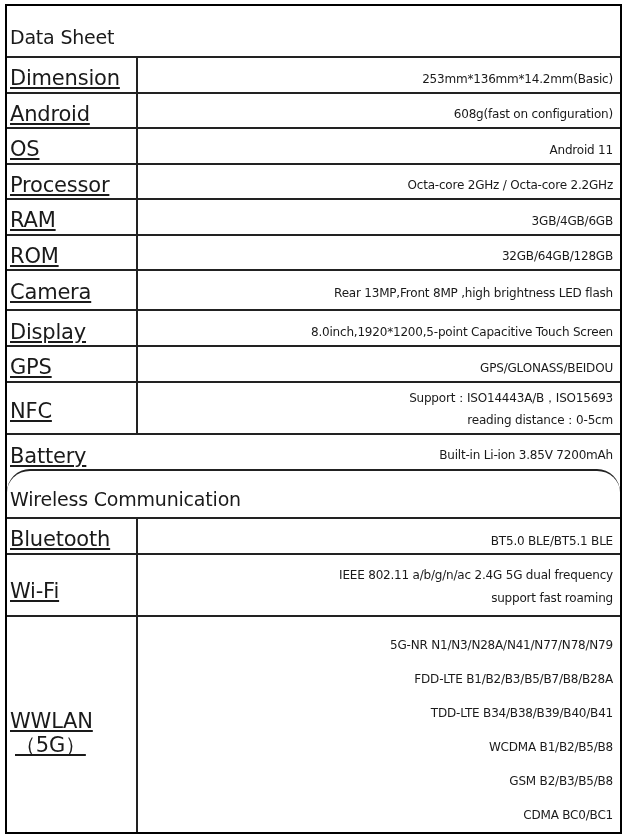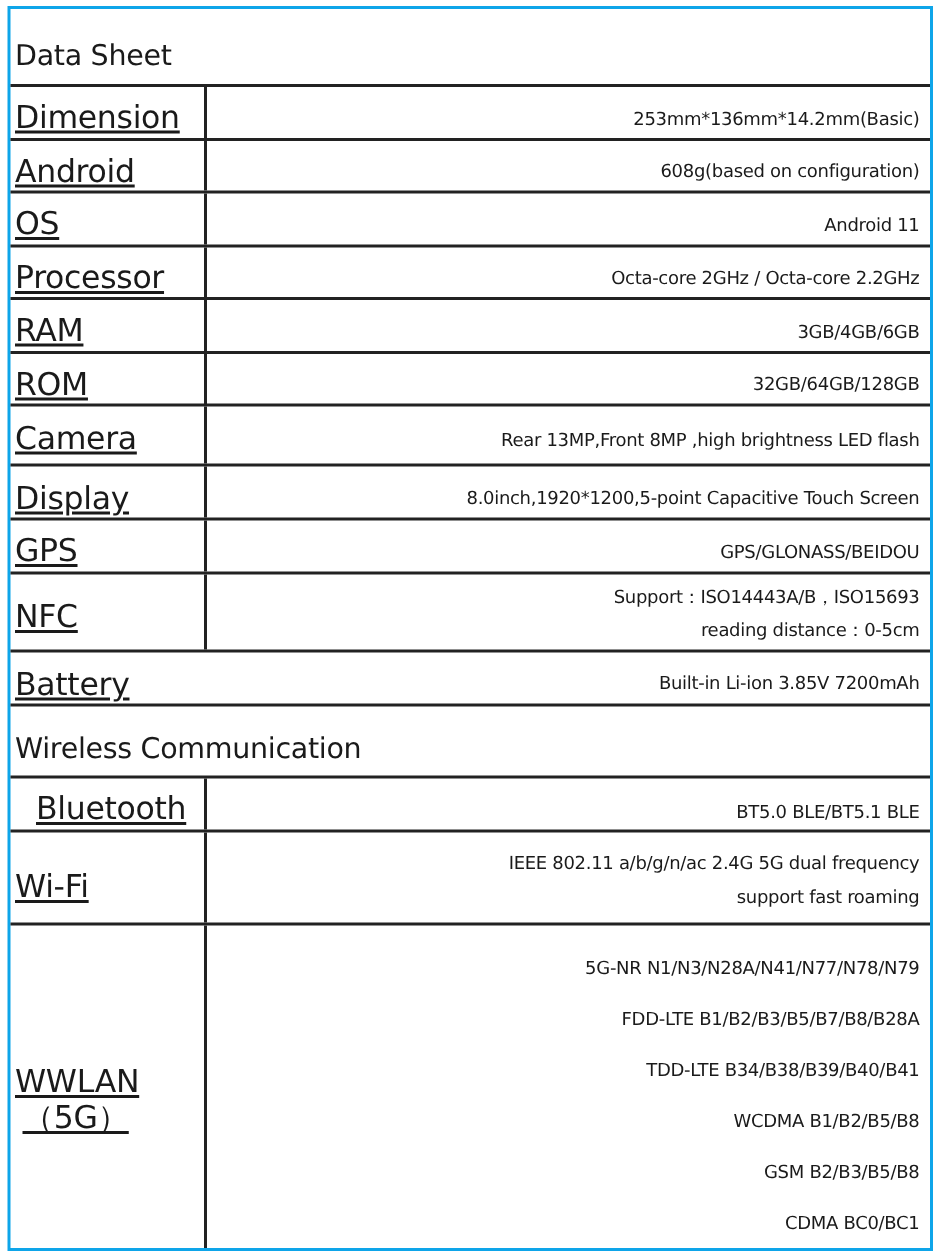--- a/index.html
+++ b/index.html
@@ -1,19 +1,19 @@
 <!DOCTYPE html>
 <html><head>
 <meta charset="utf-8">
 <style>
   html, body { margin: 0; padding: 0; background: #ffffff; }
   body { width: 626px; height: 836px; position: relative; overflow: hidden;
          font-family: "DejaVu Sans", sans-serif; color: #1a1a1a; }
   .sheet { position: absolute; left: 5px; top: 4px; width: 613px; height: 826px;
-           border: 2px solid #0ea5e9; box-sizing: content-box; }
+           border: 2px solid #000000; box-sizing: content-box; }
   .row { position: absolute; left: 0; width: 613px; border-top: 2px solid #222; box-sizing: border-box; }
   .row.first { border-top: none; }
   .label { position: absolute; left: 3px; font-size: 21px; letter-spacing: -0.2px; white-space: nowrap; text-decoration: underline; }
   .value { position: absolute; right: 7px; font-size: 12px; letter-spacing: -0.2px; text-align: right; white-space: nowrap; line-height: 22px; }
   .divider { position: absolute; left: 129px; top: 0; bottom: 0; width: 2px; background: #222; }
   .heading { position: absolute; left: 3px; font-size: 19px; letter-spacing: -0.2px; white-space: nowrap; }
 </style>
 </head>
 <body>
 
@@ -25,21 +25,21 @@
 
   <div class="row" style="top:50px; height:36px;">
     <div class="divider"></div>
     <span class="label" style="top:8px;">Dimension</span>
     <span class="value" style="top:10px;">253mm*136mm*14.2mm(Basic)</span>
   </div>
 
   <div class="row" style="top:86px; height:35px;">
     <div class="divider"></div>
     <span class="label" style="top:8px;">Android</span>
-    <span class="value" style="top:9px;">608g(based on configuration)</span>
+    <span class="value" style="top:9px;">608g(fast on configuration)</span>
   </div>
 
   <div class="row" style="top:121px; height:36px;">
     <div class="divider"></div>
     <span class="label" style="top:8px;">OS</span>
     <span class="value" style="top:10px;">Android 11</span>
   </div>
 
   <div class="row" style="top:157px; height:35px;">
     <div class="divider"></div>
@@ -82,27 +82,27 @@
     <span class="label" style="top:16px;">NFC</span>
     <span class="value" style="top:4px;">Support：ISO14443A/B，ISO15693</span>
     <span class="value" style="top:26px;">reading distance：0-5cm</span>
   </div>
 
   <div class="row" style="top:427px; height:36px;">
     <span class="label" style="top:9px;">Battery</span>
     <span class="value" style="top:9px;">Built-in Li-ion 3.85V 7200mAh</span>
   </div>
 
-  <div class="row" style="top:463px; height:48px;">
+  <div class="row" style="top:463px; height:48px;border-radius:23px;">
     <span class="heading" style="top:17px;">Wireless Communication</span>
   </div>
 
   <div class="row" style="top:511px; height:36px;">
     <div class="divider"></div>
-    <span class="label" style="top:8px;margin-left:14px;">Bluetooth</span>
+    <span class="label" style="top:8px;">Bluetooth</span>
     <span class="value" style="top:11px;">BT5.0 BLE/BT5.1 BLE</span>
   </div>
 
   <div class="row" style="top:547px; height:62px;">
     <div class="divider"></div>
     <span class="label" style="top:24px;">Wi-Fi</span>
     <span class="value" style="top:9px;margin-left:32px;">IEEE 802.11 a/b/g/n/ac 2.4G 5G dual frequency</span>
     <span class="value" style="top:32px;">support fast roaming</span>
   </div>
 

